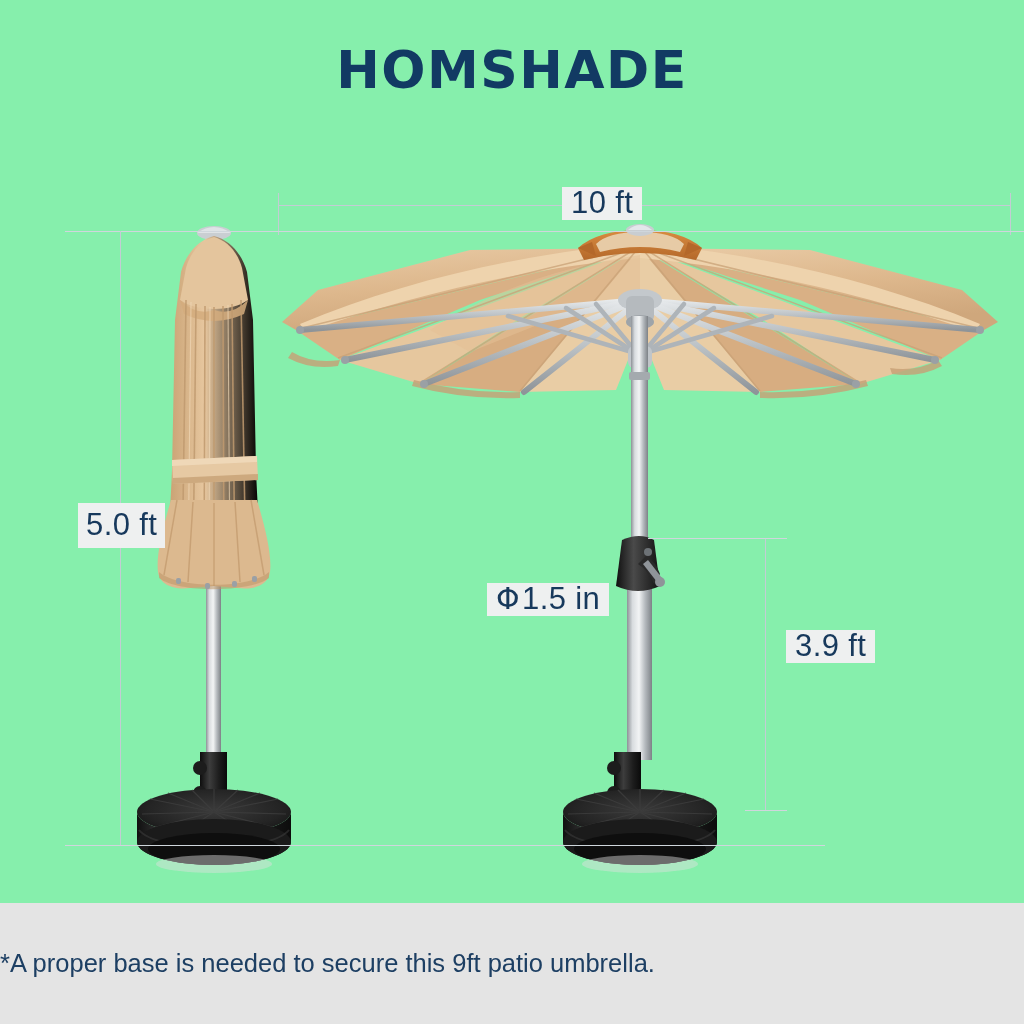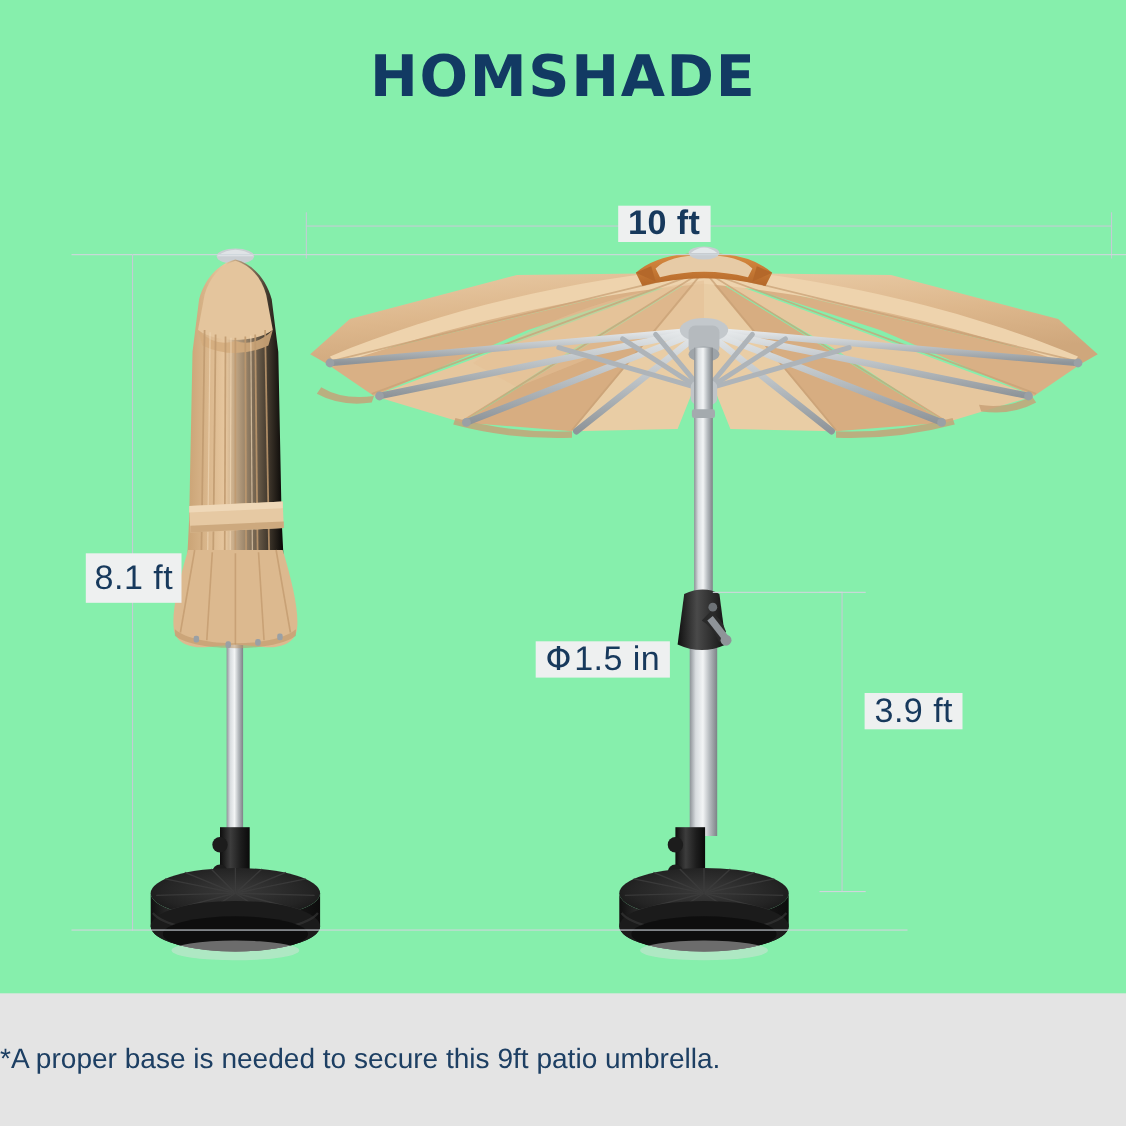--- a/index.html
+++ b/index.html
@@ -417,26 +417,26 @@
       <ellipse cx="640" cy="842" rx="77" ry="23" fill="#1b1b1b"></ellipse>
       <path d="M565 830 A77 23 0 0 0 715 830" stroke="#3a3a3a" stroke-width="2" fill="none" opacity="0.6"></path>
       <ellipse cx="640" cy="849" rx="66" ry="16" fill="#0e0e0e"></ellipse>
       <ellipse cx="640" cy="864" rx="58" ry="9" fill="#dfe1e1" opacity="0.45"></ellipse>
     </g>
   </svg>
 
   <div class="guide h" style="left:278px; top:205px; width:733px;"></div>
   <div class="guide v" style="left:278px; top:193px; height:42px;"></div>
   <div class="guide v" style="left:1010px; top:193px; height:42px;"></div>
-  <div class="dim-label" style="left:562px; top:187px;font-weight:bold;">10 ft</div>
+  <div class="dim-label" style="left:562px; top:187px;">10 ft</div>
 
   <div class="guide h soft" style="left:65px; top:231px; width:960px;"></div>
 
   <div class="guide v" style="left:120px; top:231px; height:615px;"></div>
-  <div class="dim-label" style="left:78px; top:503px; padding:6px 8px;">8.1 ft</div>
+  <div class="dim-label" style="left:78px; top:503px; padding:6px 8px;">5.0 ft</div>
 
   <div class="guide h soft" style="left:65px; top:845px; width:760px;"></div>
 
   <div class="guide h soft" style="left:648px; top:538px; width:118px;"></div>
   <div class="dim-label" style="left:487px; top:583px;">
     <span class="dia">Φ</span><span>1.5 in</span>
   </div>
 
   <div class="guide v" style="left:765px; top:538px; height:272px;"></div>
   <div class="guide h soft" style="left:745px; top:538px; width:42px;"></div>

